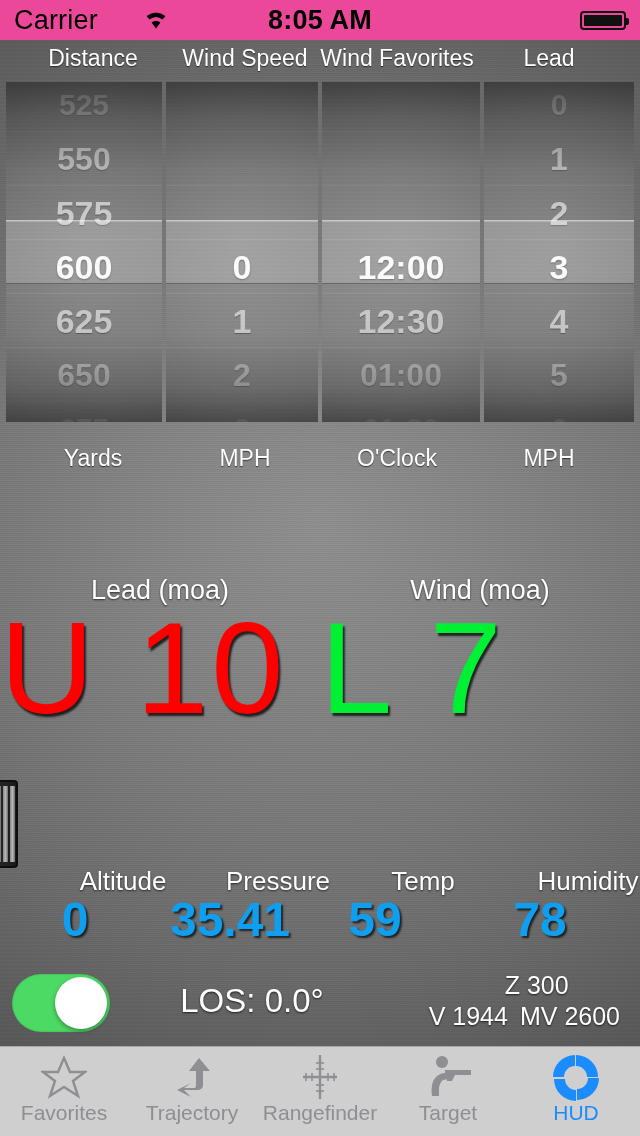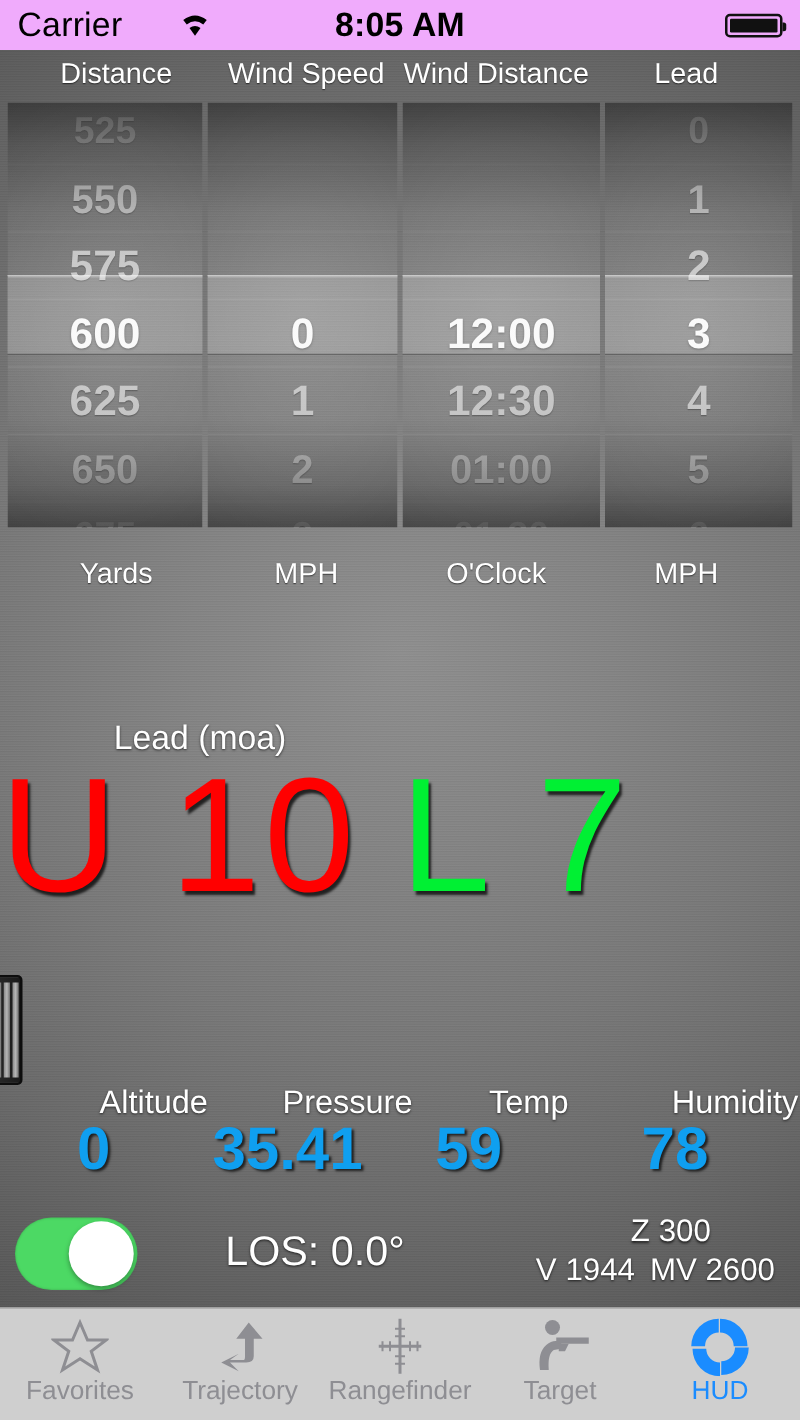--- a/index.html
+++ b/index.html
@@ -30,21 +30,21 @@
         rgba(0,0,0,0.018) 4px),
       radial-gradient(ellipse 120% 62% at 50% 46%,
         #8e8e8e 0%, #848484 22%, #787878 44%, #6a6a6a 64%, #5a5a5a 82%, #4e4e4e 100%),
       linear-gradient(to right, #4a4a4a 0%, #7d7d7d 28%, #8b8b8b 50%, #7d7d7d 72%, #4a4a4a 100%);
     background-blend-mode: overlay, normal, multiply;
   }
 
   
   #statusbar {
     position:absolute; top:0; left:0; width:640px; height:40px;
-    background:#f0abfc;
+    background:#ec4899;
     color:#000;
     z-index:40;
   }
   #statusbar .carrier {
     position:absolute; left:14px; top:5px;
     font-size:27px; letter-spacing:.2px;
   }
   #statusbar .wifi {
     position:absolute; left:143px; top:10px;
     width:26px; height:20px;
@@ -268,21 +268,21 @@
     </span>
     <span class="clock">8:05 AM</span>
     <span class="batt">
         <i></i>
       </span>
   </div>
 
   <div id="pickerHeader">
       <div class="hl" style="left: -17px; width: 220px;">Distance</div>
       <div class="hl" style="left: 135px; width: 220px;">Wind Speed</div>
-      <div class="hl" style="left: 287px; width: 220px;">Wind Distance</div>
+      <div class="hl" style="left: 287px; width: 220px;">Wind Favorites</div>
       <div class="hl" style="left: 439px; width: 220px;">Lead</div>
     </div>
 
   <div id="picker">
       <div class="wheel" style="left: 6px; width: 156px;">
         <div class="rows" style="top: -4px;">
           <div class="row" style="opacity: 0.45; font-size: 30px;">525</div>
           <div class="row" style="opacity: 0.72; font-size: 32px;">550</div>
           <div class="row" style="opacity: 0.88;">575</div>
           <div class="row sel">600</div>
@@ -343,20 +343,21 @@
   <div id="pickerUnits">
       <div class="ul" style="left: -17px; width: 220px;">Yards</div>
       <div class="ul" style="left: 135px; width: 220px;">MPH</div>
       <div class="ul" style="left: 287px; width: 220px;">O'Clock</div>
       <div class="ul" style="left: 439px; width: 220px;">MPH</div>
     </div>
 
   <div id="solution">
     <div class="sol-label" style="left:0;width:320px;">Lead (moa)</div>
     <div class="sol-value" id="pathVal" style="left: 0px; width: 320px; color: rgb(255, 0, 0);">U 10</div>
+    <div class="sol-label" style="left:320px;width:320px;">Wind (moa)</div>
     <div class="sol-value" id="windVal" style="left: 320px; width: 320px; color: rgb(0, 240, 51);">L 7</div>
   </div>
 
   <div id="edgeHandle">
     <i></i>
       <i></i>
       <i></i>
   </div>
 
   <div id="env">

